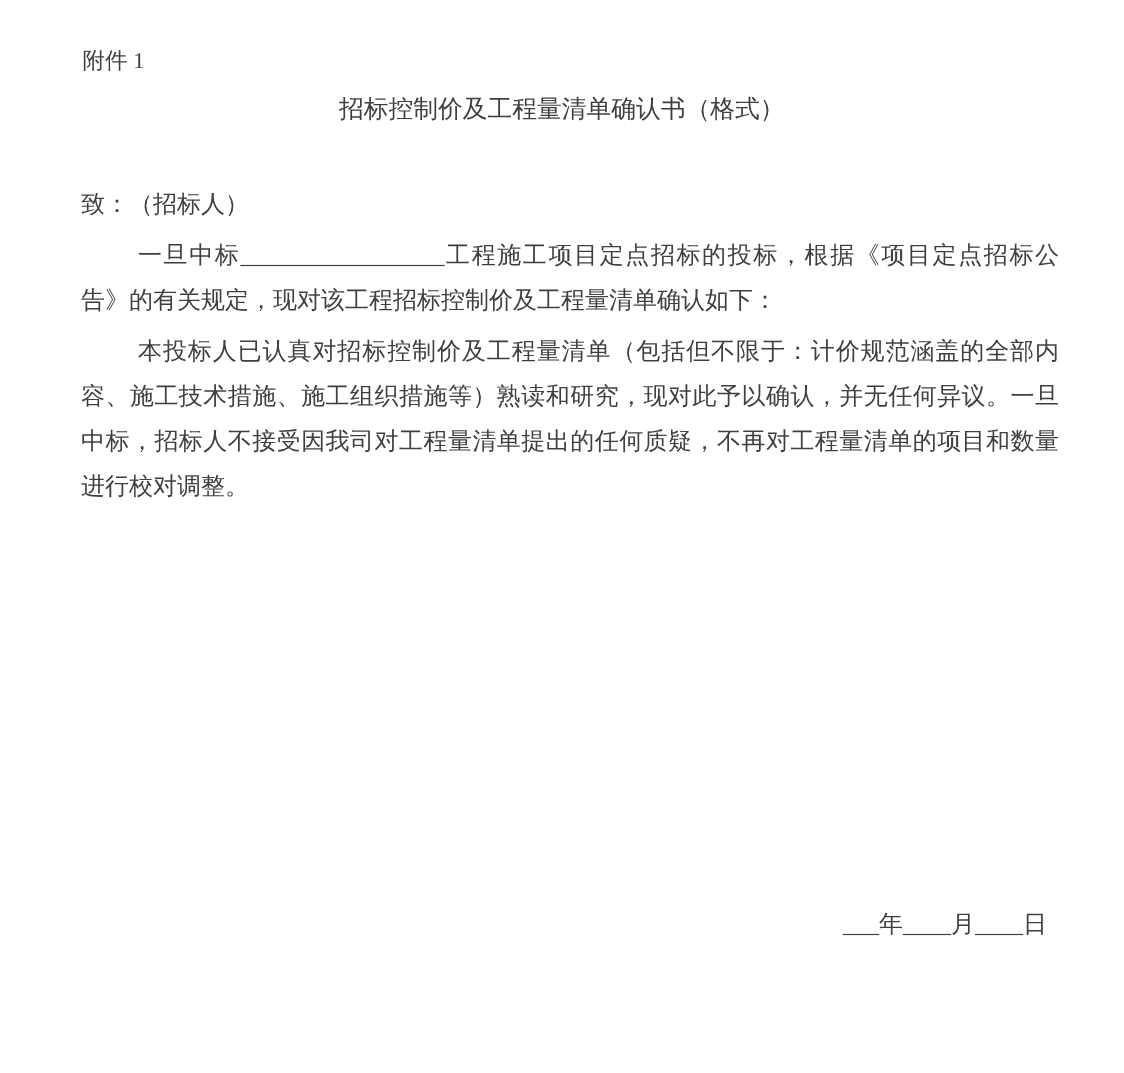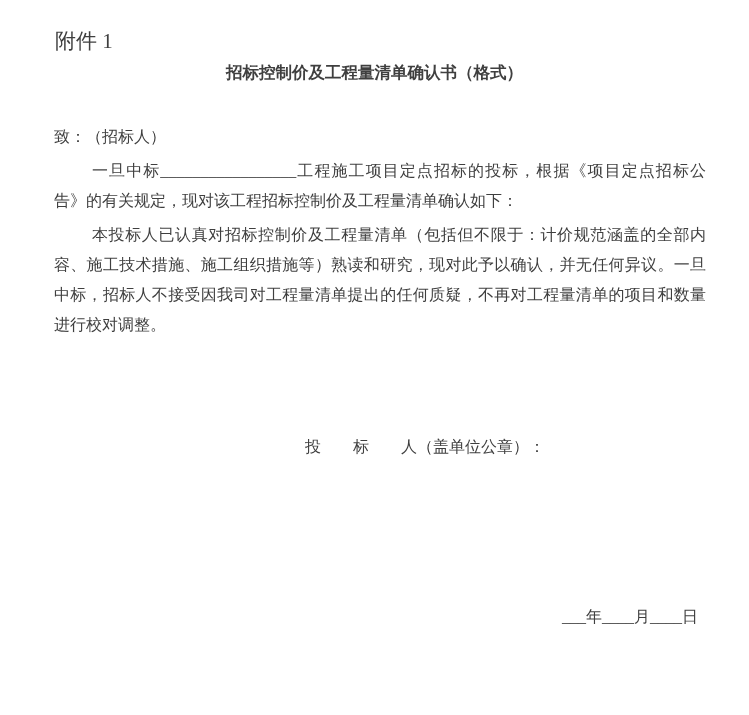--- a/index.html
+++ b/index.html
@@ -13,32 +13,32 @@
     height: 715px;
     background: #ffffff;
     color: #3f3f3f;
     font-family: "Liberation Serif", "DejaVu Serif", serif;
     overflow: hidden;
   }
   .attachment {
     position: absolute;
     left: 55px;
     top: 31px;
-    font-size: 21px;
+    font-size: 15px;
     line-height: 20px;
     white-space: pre;
   }
   .doc-title {
     position: absolute;
     left: 0;
     top: 62px;
     width: 749px;
     text-align: center;
     font-size: 16.5px;
-    font-weight: bold;
+    font-weight: normal;
     line-height: 22px;
     margin: 0;
   }
   .body-text {
     position: absolute;
     left: 50px;
     top: 118px;
     width: 660px;
     font-size: 16px;
     line-height: 30px;
@@ -88,18 +88,17 @@
   <div class="attachment">附件 1</div>
 
   <h1 class="doc-title">招标控制价及工程量清单确认书（格式）</h1>
 
   <div class="body-text">
     <p>致：（招标人）</p>
     <p class="indent"><span>一旦中标</span><span class="blank-line">_________________</span><span>工程施工项目定点招标的投标，根据《项目定点招标公告》的有关规定，现对该工程招标控制价及工程量清单确认如下：</span></p>
     <p class="indent">本投标人已认真对招标控制价及工程量清单（包括但不限于：计价规范涵盖的全部内容、施工技术措施、施工组织措施等）熟读和研究，现对此予以确认，并无任何异议。一旦中标，招标人不接受因我司对工程量清单提出的任何质疑，不再对工程量清单的项目和数量进行校对调整。</p>
   </div>
 
-  <p class="sig-line sig-bidder">投　　标　　人（盖单位公章）：</p>
 
 
   <p class="date-line">___年____月____日</p>
 
 </div>
 
 </body></html>

